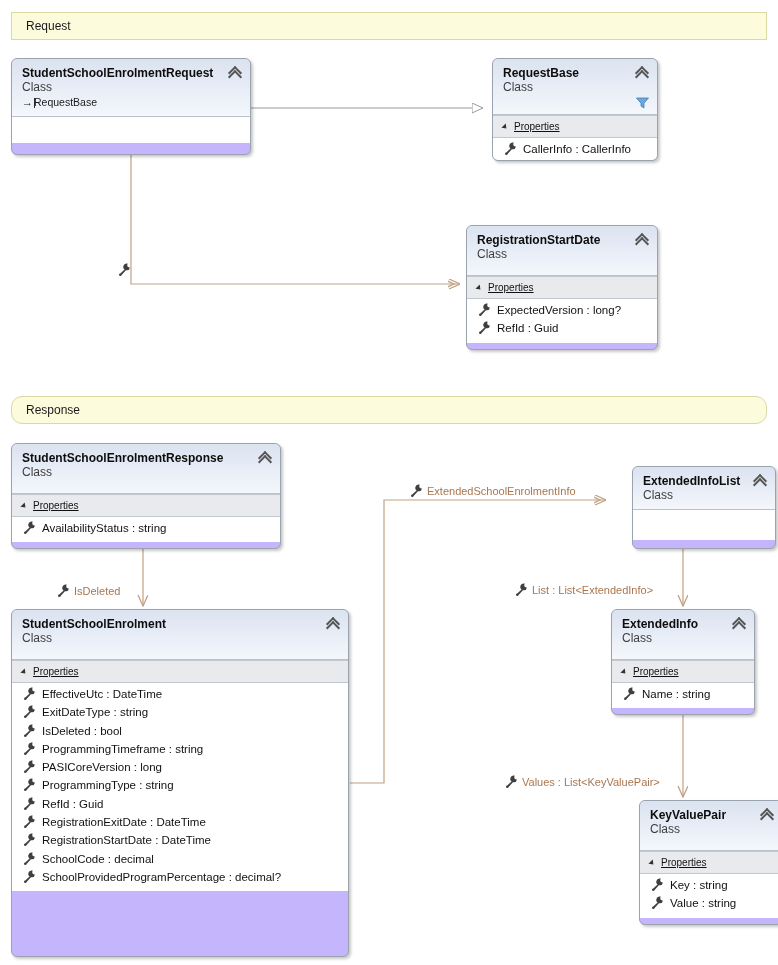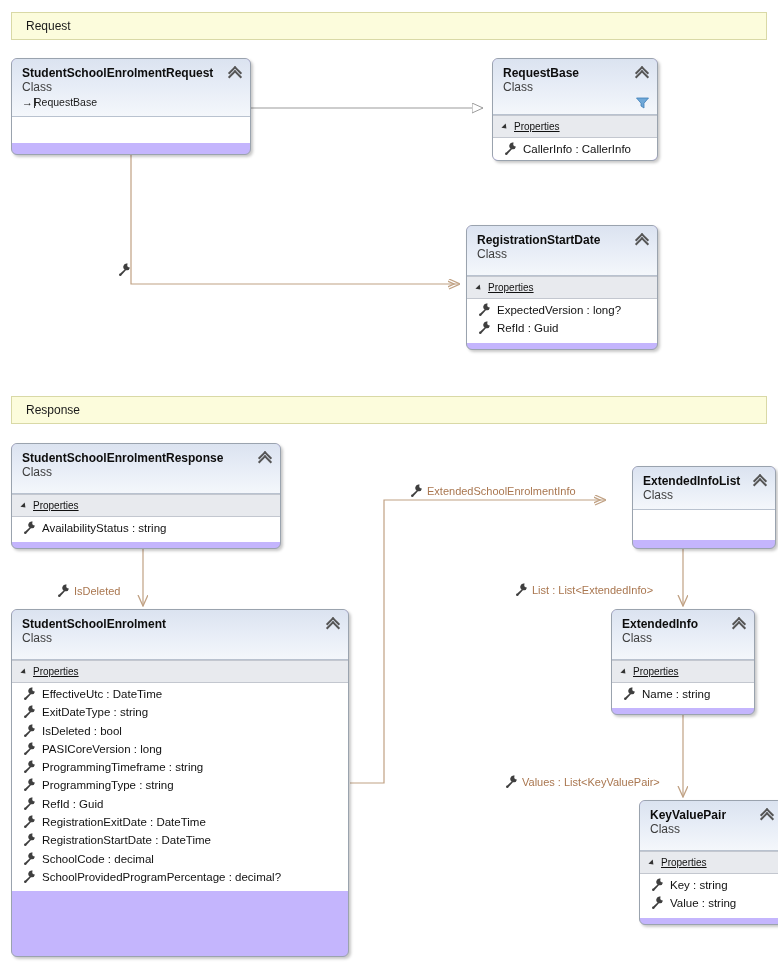--- a/index.html
+++ b/index.html
@@ -113,21 +113,21 @@
 
     <g>
       <line x1="683" y1="715" x2="683" y2="797" stroke="#c0a183" stroke-width="1.2" marker-end="url(#openTri)"></line>
     </g>
   </svg>
 
   <div class="comment" style="left:11px;top:12px;width:756px;height:28px;">
     <span>Request</span>
   </div>
 
-  <div class="comment" style="left:11px;top:396px;width:756px;height:28px;">
+  <div class="comment" style="left:11px;top:396px;width:756px;height:28px;border-radius:11px;">
     <span>Response</span>
   </div>
 
   <div class="cls" style="left:11px;top:58px;width:240px;height:97px;">
     <div class="hdr">
       <div class="nm">StudentSchoolEnrolmentRequest</div>
       <div class="kind">Class</div>
       <div class="base">
         <span class="barrow">→|</span><span>RequestBase</span>
       </div>
@@ -220,24 +220,24 @@
             <path d="M9.6,0.6 A3.4,3.4 0 1 0 12,4.6 L11,4.6 L9.3,3.3 L9.3,1.9 z M7.7,5.6 L2.2,10.4 A1.3,1.3 0 1 0 3.6,11.9 L8.6,6.6 z" fill="#3f3f3f"></path>
           </svg><span>EffectiveUtc : DateTime</span></div>
         <div class="mem"><svg class="wr" viewBox="0 0 13 13">
             <path d="M9.6,0.6 A3.4,3.4 0 1 0 12,4.6 L11,4.6 L9.3,3.3 L9.3,1.9 z M7.7,5.6 L2.2,10.4 A1.3,1.3 0 1 0 3.6,11.9 L8.6,6.6 z" fill="#3f3f3f"></path>
           </svg><span>ExitDateType : string</span></div>
         <div class="mem"><svg class="wr" viewBox="0 0 13 13">
             <path d="M9.6,0.6 A3.4,3.4 0 1 0 12,4.6 L11,4.6 L9.3,3.3 L9.3,1.9 z M7.7,5.6 L2.2,10.4 A1.3,1.3 0 1 0 3.6,11.9 L8.6,6.6 z" fill="#3f3f3f"></path>
           </svg><span>IsDeleted : bool</span></div>
         <div class="mem"><svg class="wr" viewBox="0 0 13 13">
             <path d="M9.6,0.6 A3.4,3.4 0 1 0 12,4.6 L11,4.6 L9.3,3.3 L9.3,1.9 z M7.7,5.6 L2.2,10.4 A1.3,1.3 0 1 0 3.6,11.9 L8.6,6.6 z" fill="#3f3f3f"></path>
+          </svg><span>ProgrammingTimeframe : string</span></div>
+        <div class="mem"><svg class="wr" viewBox="0 0 13 13">
+            <path d="M9.6,0.6 A3.4,3.4 0 1 0 12,4.6 L11,4.6 L9.3,3.3 L9.3,1.9 z M7.7,5.6 L2.2,10.4 A1.3,1.3 0 1 0 3.6,11.9 L8.6,6.6 z" fill="#3f3f3f"></path>
           </svg><span>PASICoreVersion : long</span></div>
-        <div class="mem"><svg class="wr" viewBox="0 0 13 13">
-            <path d="M9.6,0.6 A3.4,3.4 0 1 0 12,4.6 L11,4.6 L9.3,3.3 L9.3,1.9 z M7.7,5.6 L2.2,10.4 A1.3,1.3 0 1 0 3.6,11.9 L8.6,6.6 z" fill="#3f3f3f"></path>
-          </svg><span>ProgrammingTimeframe : string</span></div>
         <div class="mem"><svg class="wr" viewBox="0 0 13 13">
             <path d="M9.6,0.6 A3.4,3.4 0 1 0 12,4.6 L11,4.6 L9.3,3.3 L9.3,1.9 z M7.7,5.6 L2.2,10.4 A1.3,1.3 0 1 0 3.6,11.9 L8.6,6.6 z" fill="#3f3f3f"></path>
           </svg><span>ProgrammingType : string</span></div>
         <div class="mem"><svg class="wr" viewBox="0 0 13 13">
             <path d="M9.6,0.6 A3.4,3.4 0 1 0 12,4.6 L11,4.6 L9.3,3.3 L9.3,1.9 z M7.7,5.6 L2.2,10.4 A1.3,1.3 0 1 0 3.6,11.9 L8.6,6.6 z" fill="#3f3f3f"></path>
           </svg><span>RefId : Guid</span></div>
         <div class="mem"><svg class="wr" viewBox="0 0 13 13">
             <path d="M9.6,0.6 A3.4,3.4 0 1 0 12,4.6 L11,4.6 L9.3,3.3 L9.3,1.9 z M7.7,5.6 L2.2,10.4 A1.3,1.3 0 1 0 3.6,11.9 L8.6,6.6 z" fill="#3f3f3f"></path>
           </svg><span>RegistrationExitDate : DateTime</span></div>
         <div class="mem"><svg class="wr" viewBox="0 0 13 13">

